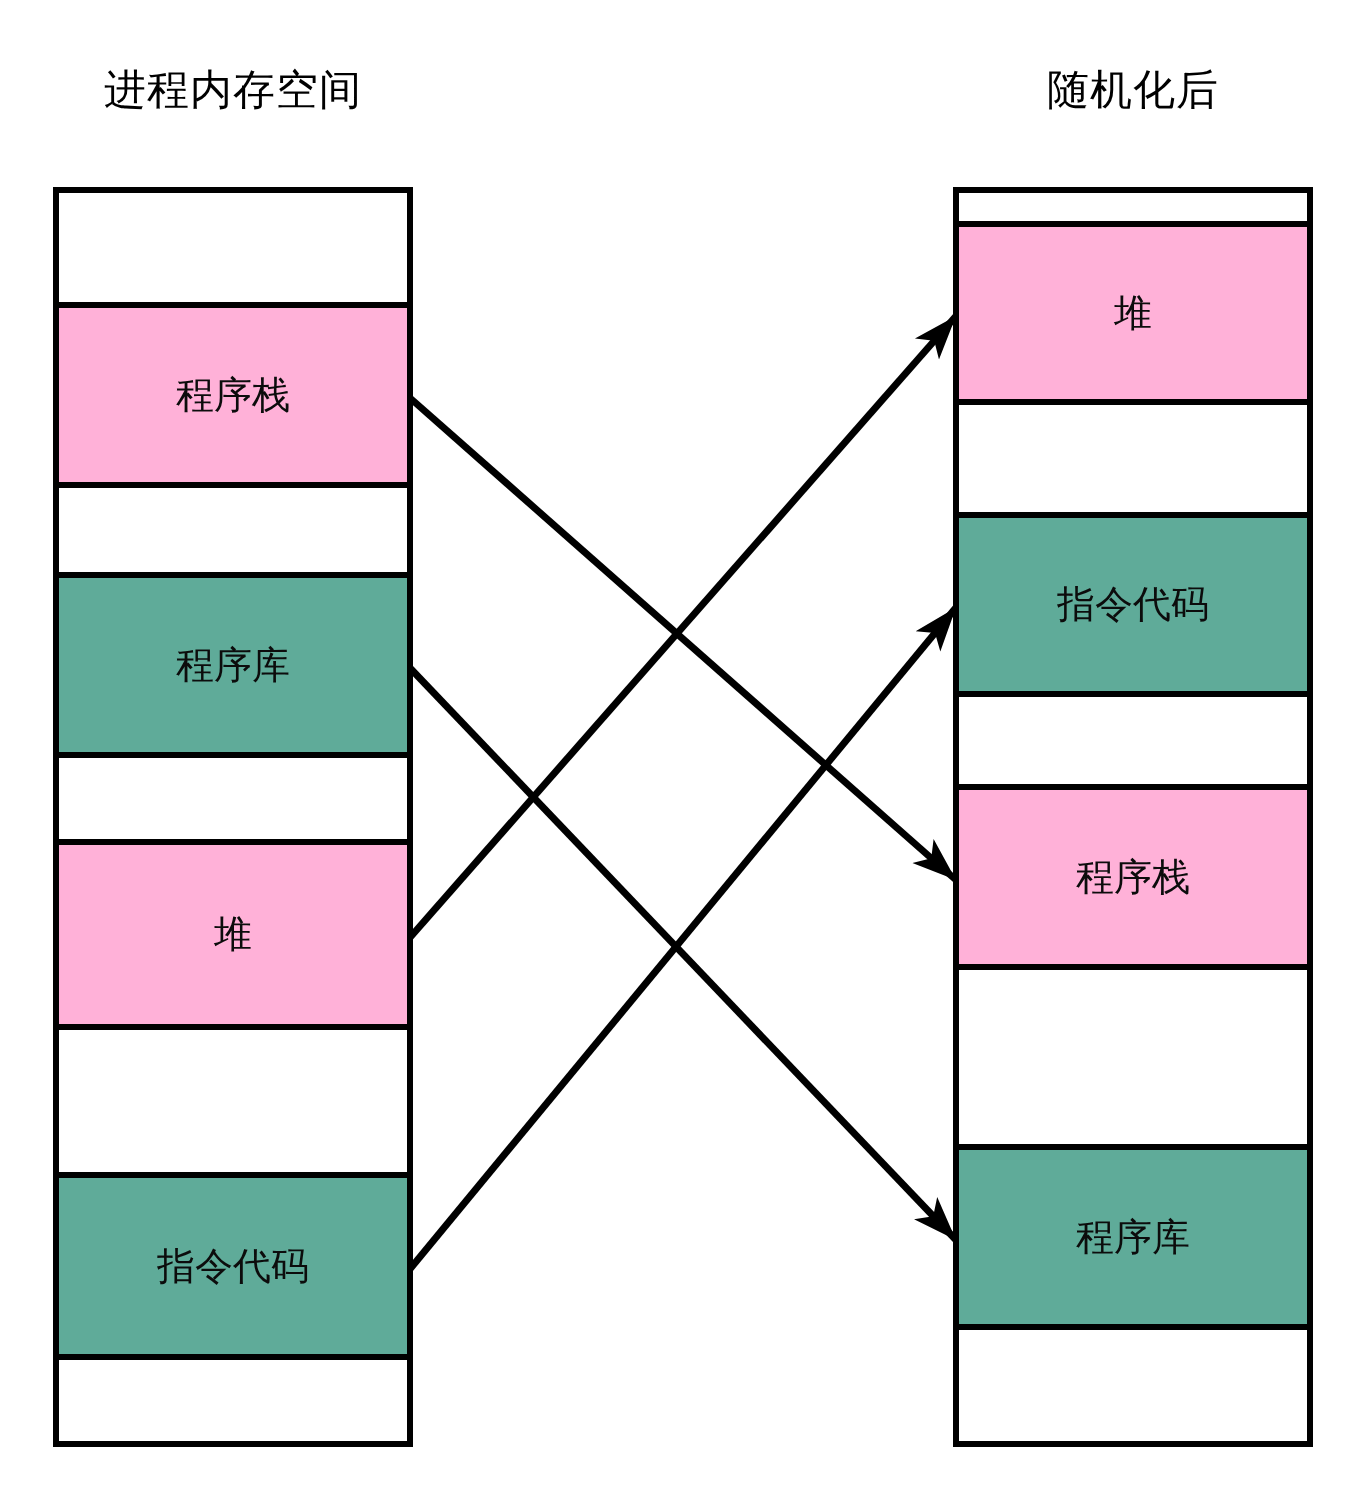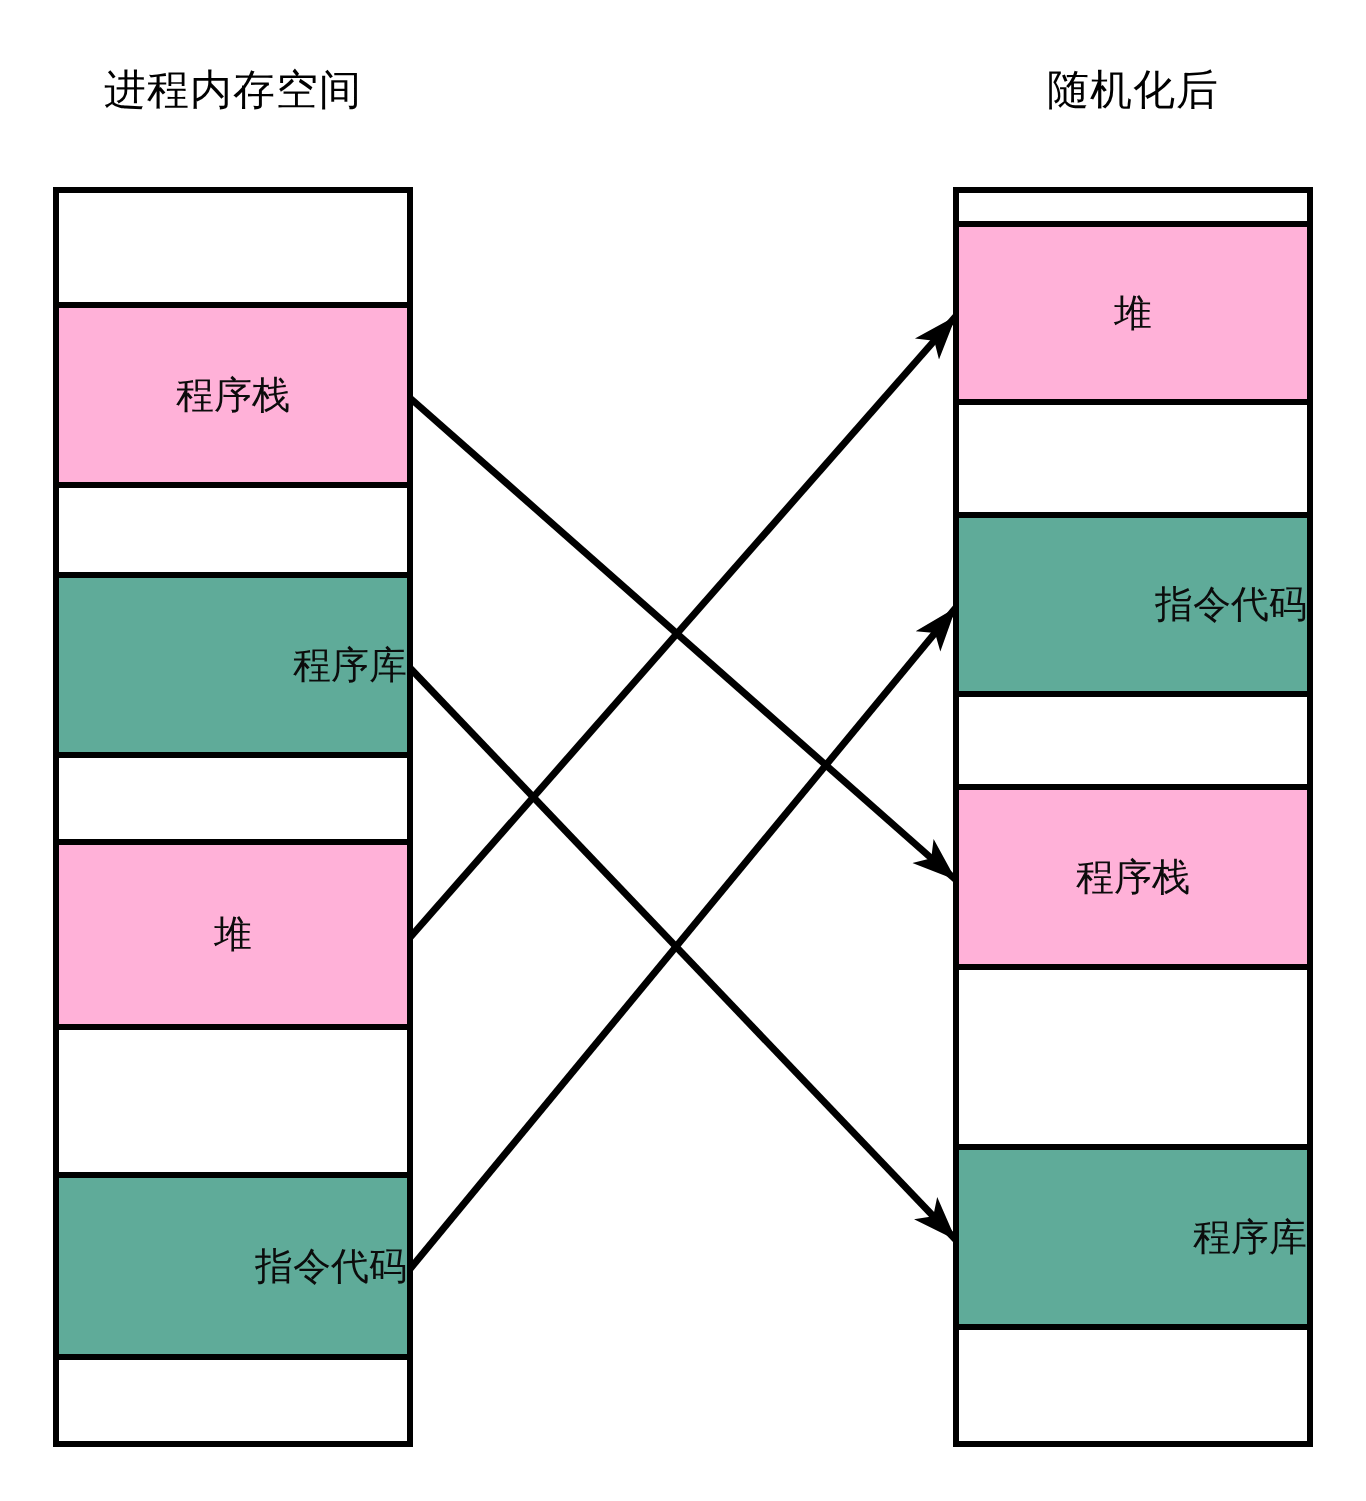--- a/index.html
+++ b/index.html
@@ -43,21 +43,21 @@
   .segment {
     box-sizing: border-box;
     border-bottom: 6px solid var(--border, #000);
     display: flex;
     align-items: center;
     justify-content: center;
     flex: none;
   }
   .segment:last-child { border-bottom: none; }
   .segment.pink  { background: var(--pink, #ffb1d8); }
-  .segment.green { background: var(--green, #5fab99); justify-content: flex-end; }
+  .segment.green { background: var(--green, #5fab99); }
   .seg-label {
     font-size: 38px;
     color: #0c0c0c;
     white-space: nowrap;
   }
   #arrow-layer {
     position: absolute;
     left: 0; top: 0;
     width: 1366px;
     height: 1501px;

